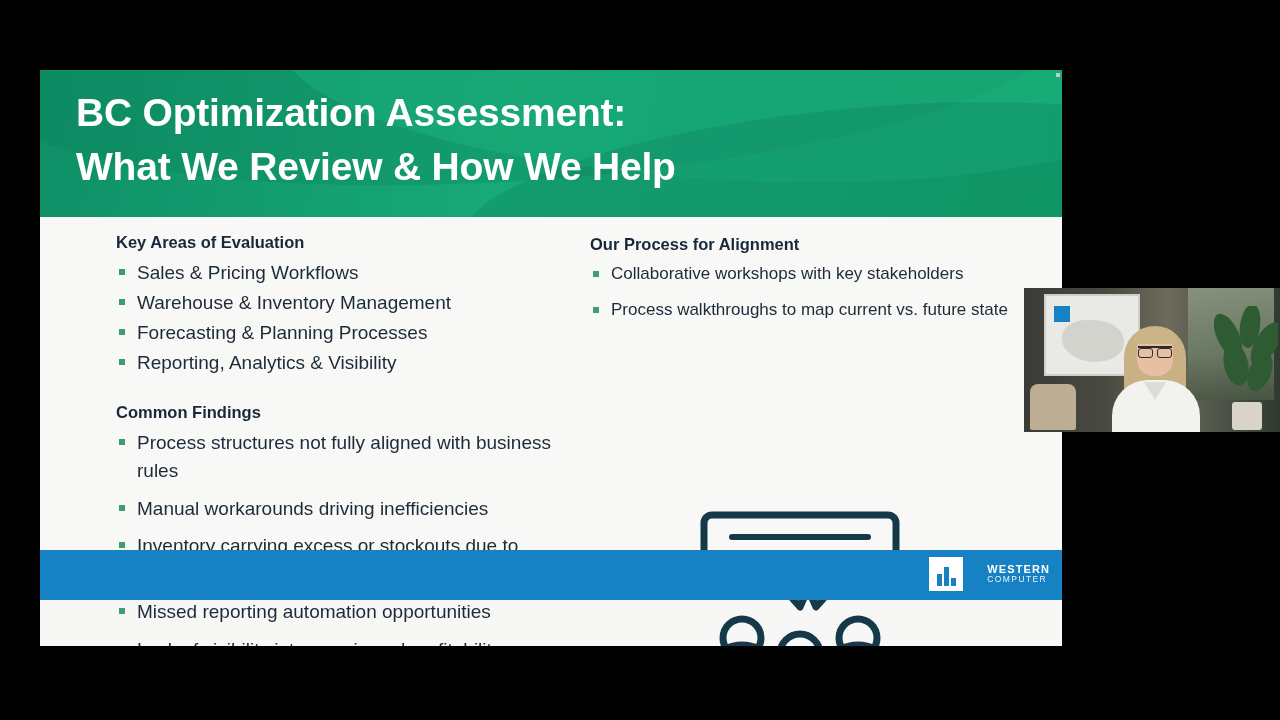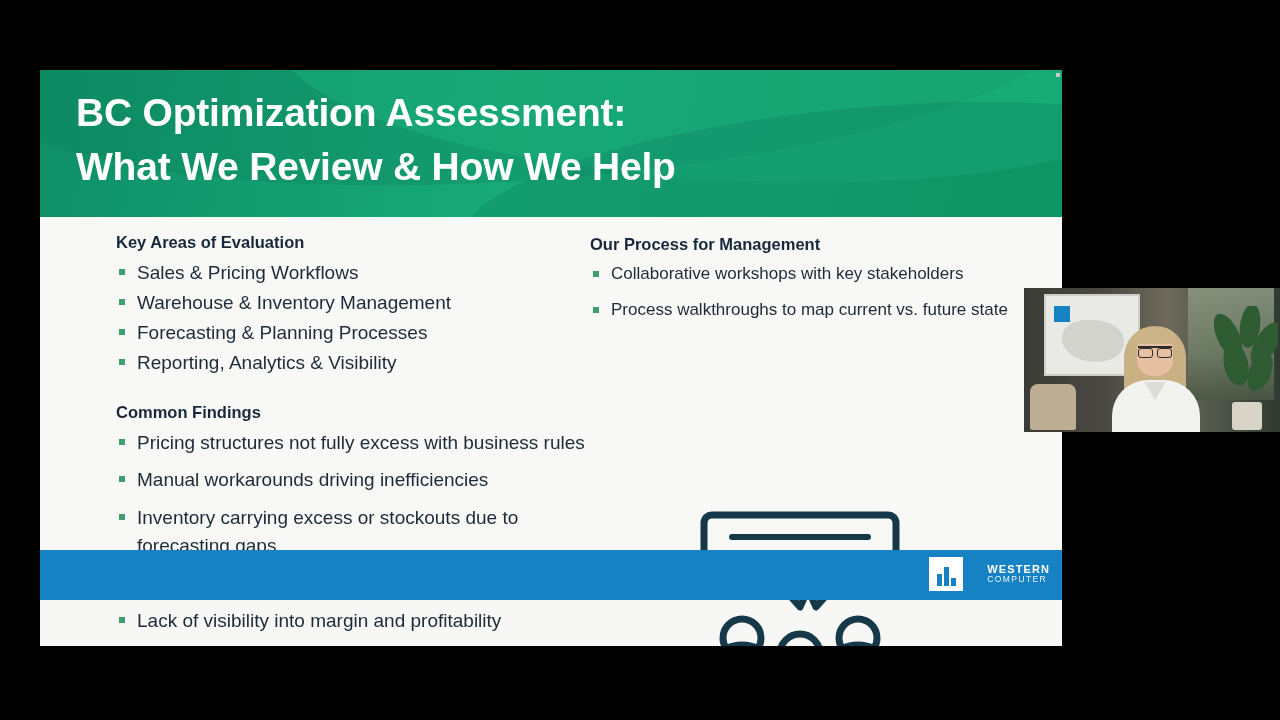--- a/index.html
+++ b/index.html
@@ -370,30 +370,30 @@
         <div class="block-heading">Key Areas of Evaluation</div>
         <ul class="bullets">
           <li>Sales &amp; Pricing Workflows</li>
           <li>Warehouse &amp; Inventory Management</li>
           <li>Forecasting &amp; Planning Processes</li>
           <li>Reporting, Analytics &amp; Visibility</li>
         </ul>
 
         <div class="block-heading second">Common Findings</div>
         <ul class="bullets spaced">
-          <li>Pricing structures not fully excess with business rules</li>
+          <li>Process structures not fully aligned with business rules</li>
           <li>Manual workarounds driving inefficiencies</li>
           <li>Inventory carrying excess or stockouts due to forecasting gaps</li>
           <li>Missed reporting automation opportunities</li>
           <li>Lack of visibility into margin and profitability</li>
         </ul>
       </div>
 
       <div class="col-right">
-        <div class="block-heading">Our Process for Management</div>
+        <div class="block-heading">Our Process for Alignment</div>
         <ul class="bullets right">
           <li>Collaborative workshops with key stakeholders</li>
           <li>Process walkthroughs to map current vs. future state</li>
         </ul>
       </div>
 
       <div class="icon-art">
         <svg width="200" height="195" viewBox="0 0 200 195" fill="none" xmlns="http://www.w3.org/2000/svg">
           <path d="M12 8 h176 a8 8 0 0 1 8 8 v58 a8 8 0 0 1 -8 8 h-56 l-16 18 -8 -18 -8 18 -16 -18 h-72 a8 8 0 0 1 -8 -8 v-58 a8 8 0 0 1 8 -8 z" stroke="#16394a" stroke-width="7" stroke-linejoin="round" fill="none"></path>
           <line x1="32" y1="30" x2="168" y2="30" stroke="#16394a" stroke-width="6" stroke-linecap="round"></line>

